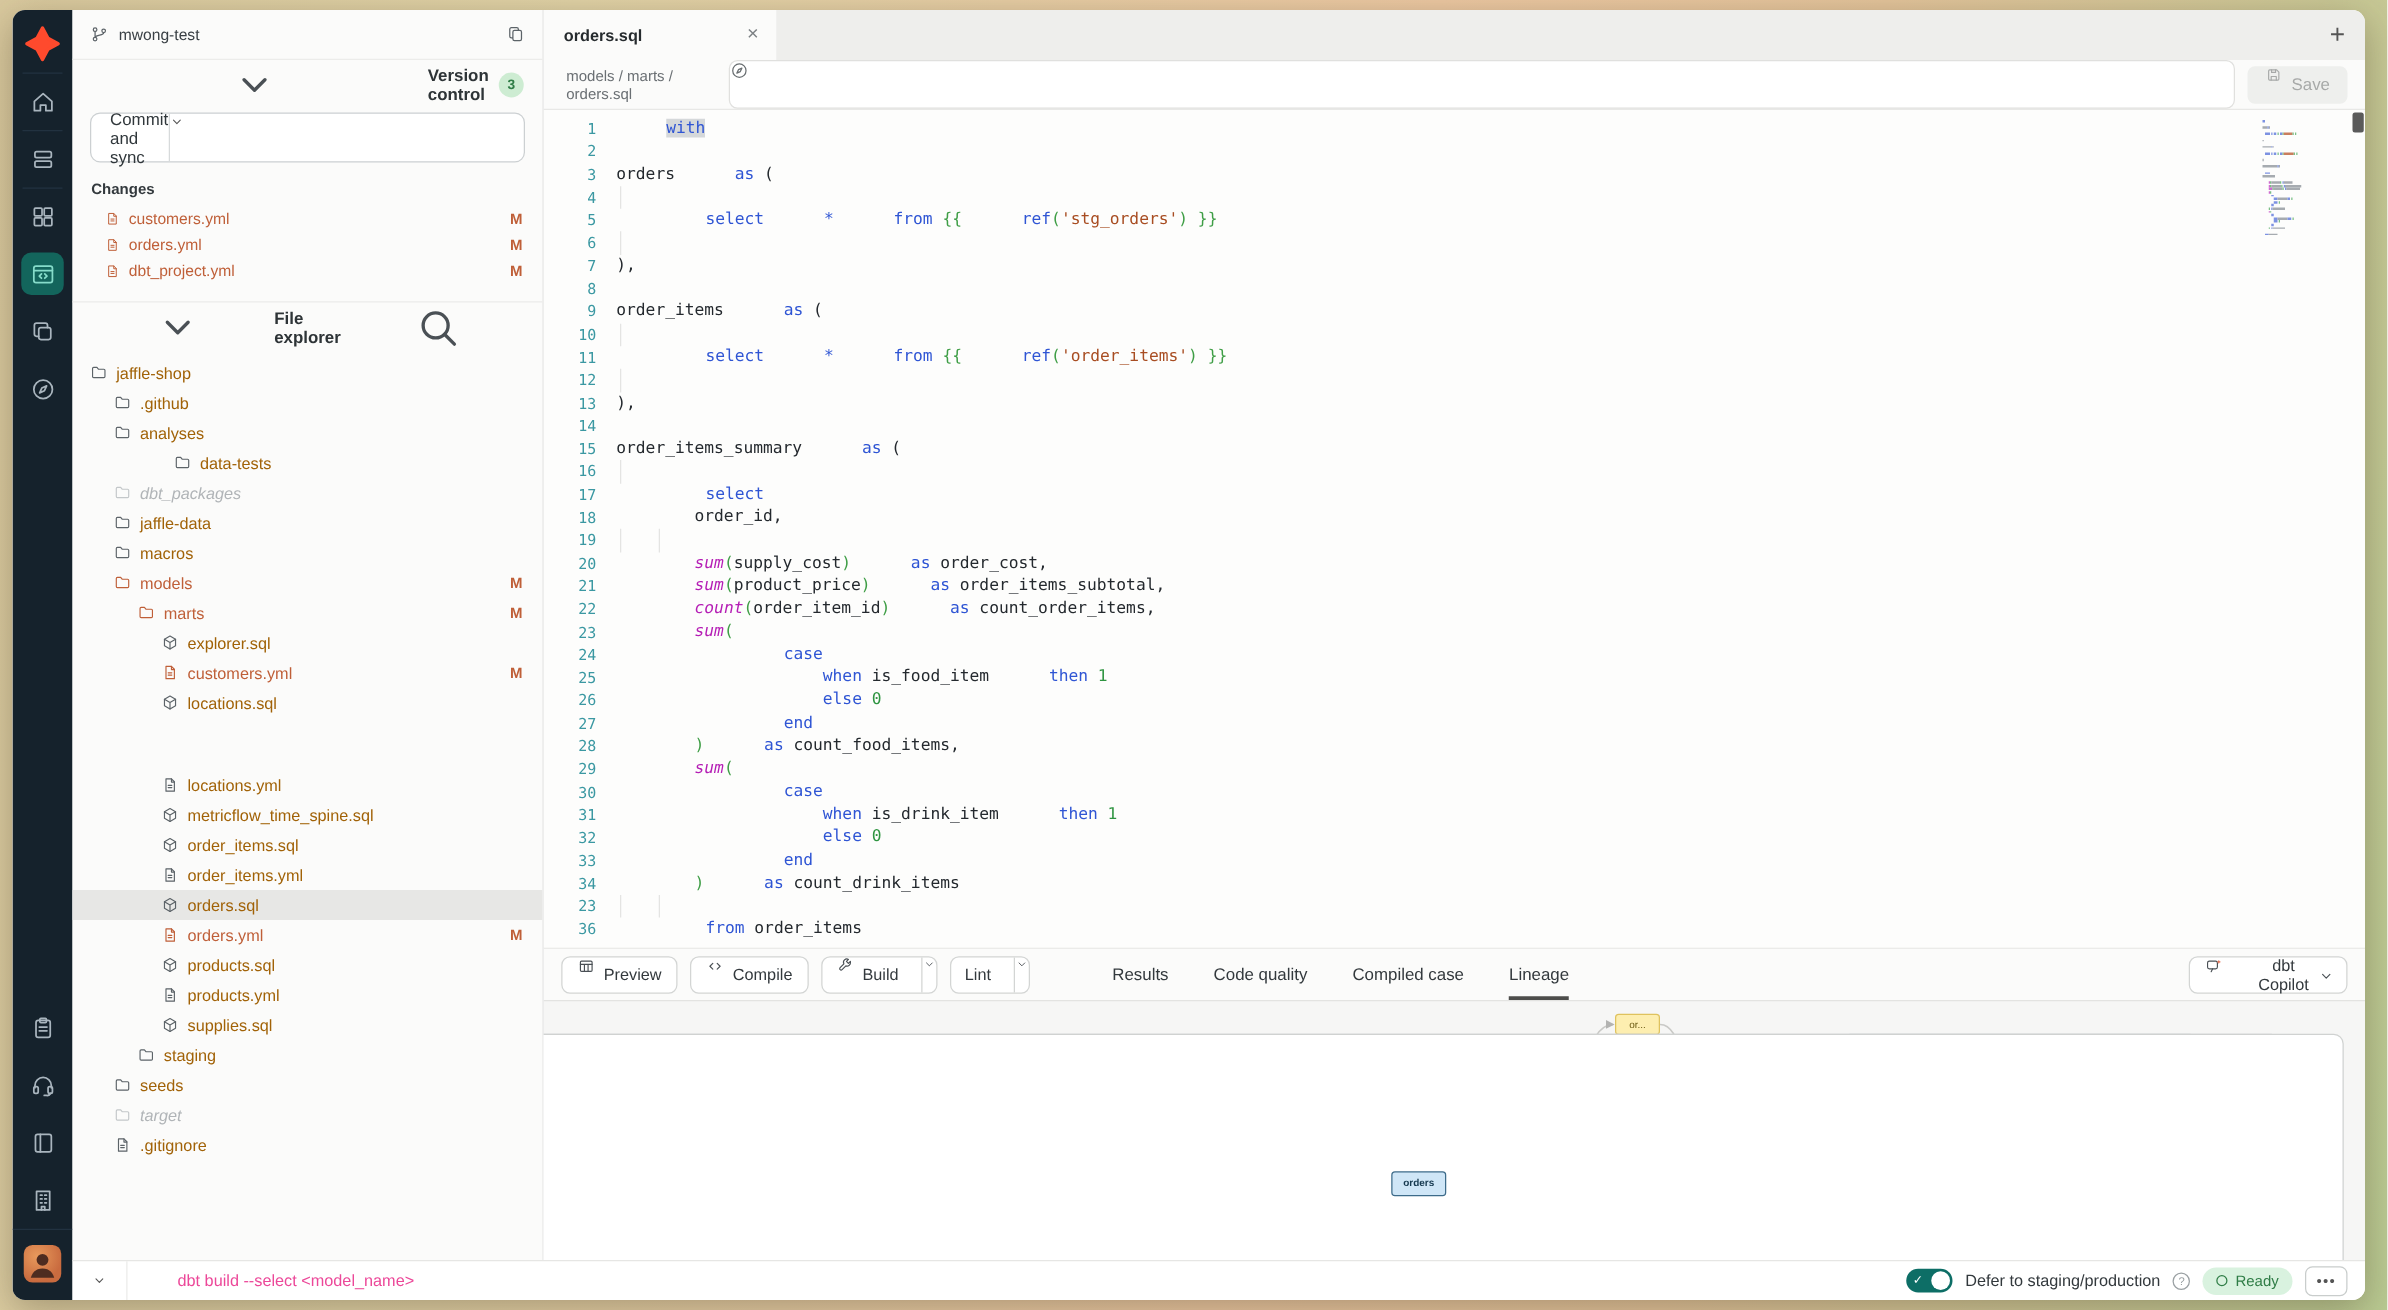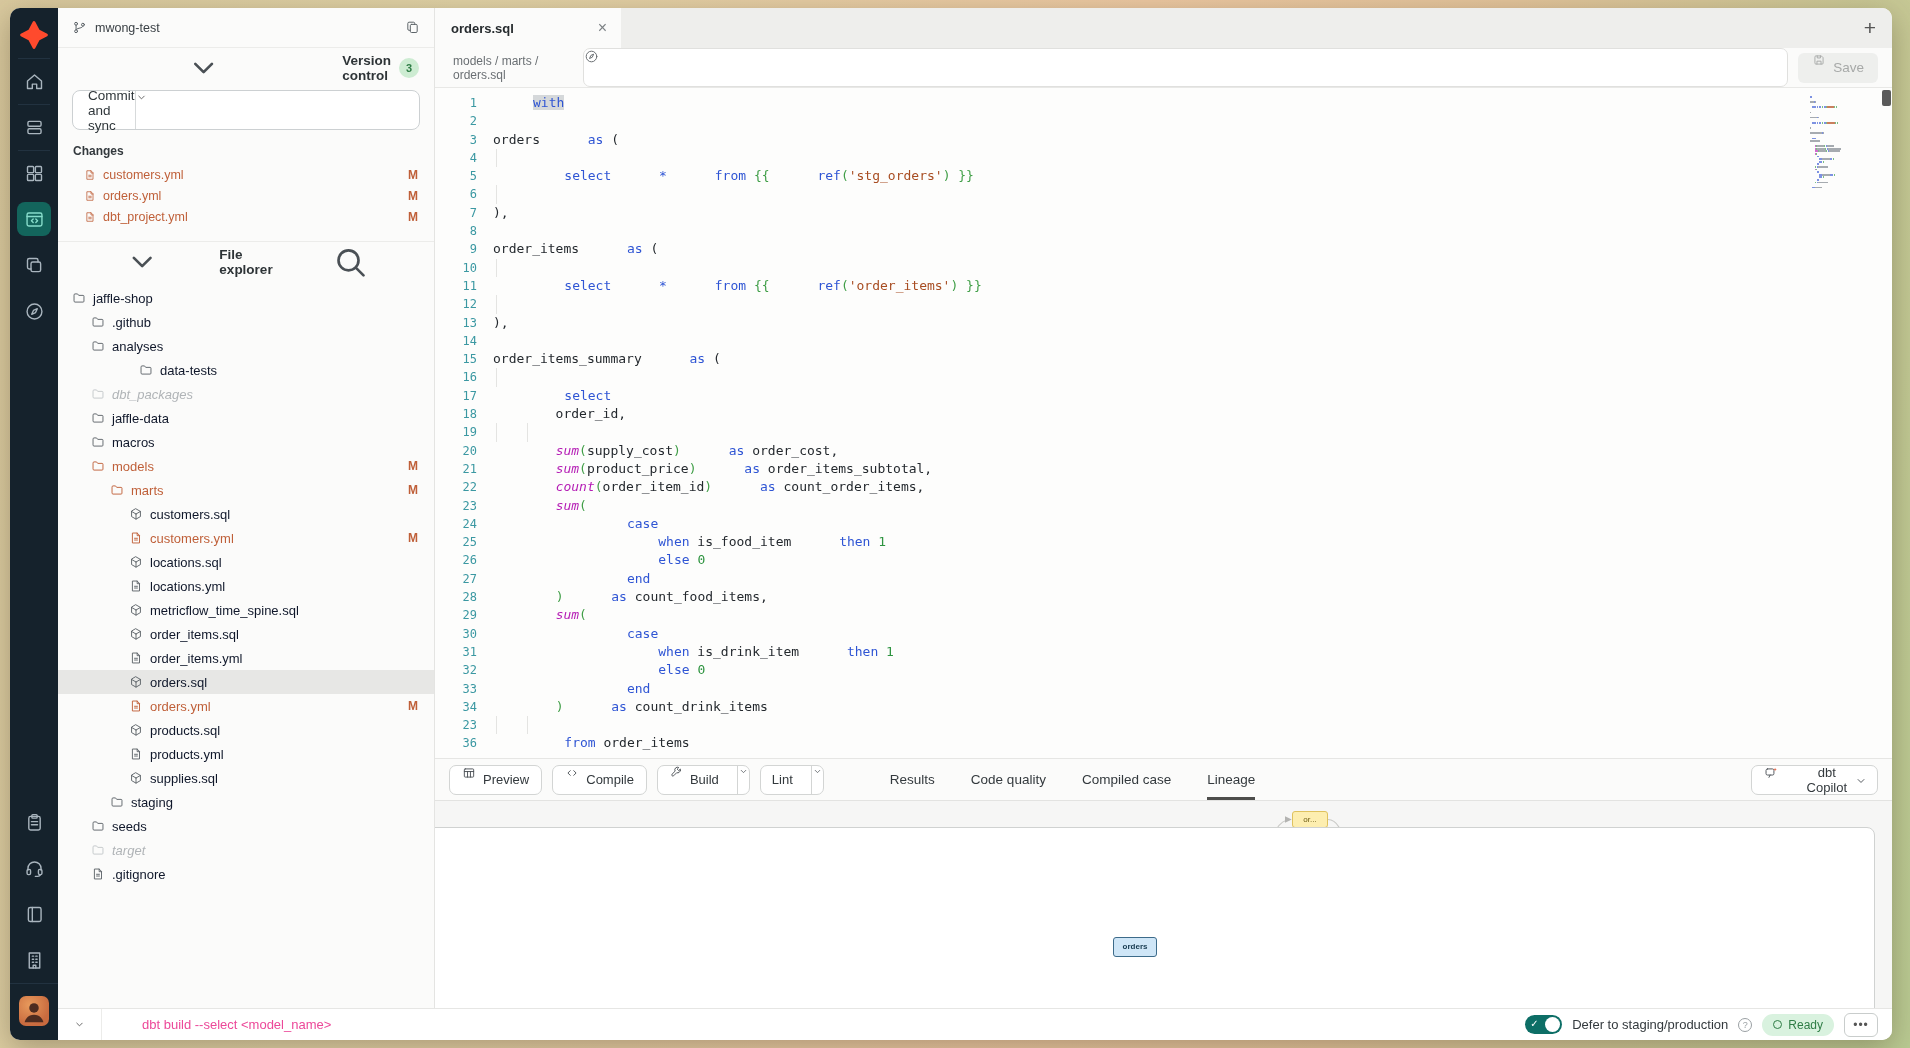--- a/index.html
+++ b/index.html
@@ -41,21 +41,21 @@
   .commit-btn .icn { width:13px; height:13px; }
   .changes-label { font-size:12px; font-weight:bold; color:#33393d; padding:2px 15px 6px; }
   .changes { list-style:none; }
   .changes li { display:flex; align-items:center; height:21px; padding:0 16px 0 26px; gap:7px; cursor:pointer; }
   .changes .icn { width:12px; height:12px; color:#bf5f38; flex:0 0 12px; }
   .changes .nm { font-size:12.5px; color:#bf5f38; flex:1; }
   .changes .m { font-size:12px; font-weight:bold; color:#bf5f38; }
   .fe { border-top:1px solid #ececea; margin-top:14px; flex:1; overflow:hidden; display:flex; flex-direction:column; }
   .fe .sec-header .icn-search { width:15px; height:15px; color:#4a5055; }
   .tree { padding:4px 0 0; }
-  .trow { display:flex; align-items:center; height:24px; gap:7px; padding-right:16px; cursor:pointer; font-size:13px; color:#0f172a; }
+  .trow { display:flex; align-items:center; height:24px; gap:7px; padding-right:16px; cursor:pointer; font-size:13px; color:#a16207; }
   .trow .icn { width:14px; height:14px; color:#5c6368; flex:0 0 14px; }
   .trow.mod, .trow.mod .icn { color:#bf5f38; }
   .trow.dim { color:#b0b4b7; font-style:italic; }
   .trow.dim .icn { color:#c3c7c9; }
   .trow.selected { background:#e7e7e5; }
   .trow .m { margin-left:auto; font-size:12px; font-weight:bold; color:#bf5f38; }
 
   
   .main { flex:1; display:flex; flex-direction:column; min-width:0; }
   .tabbar { height:40px; background:#eeeeec; display:flex; align-items:stretch; }
@@ -419,21 +419,21 @@
                   <span>marts</span>
                   <span class="m">M</span>
                 </div>
                 <div class="trow" style="padding-left: 71px;">
                   <span class="icn" style="width:14px;height:14px">
                     <svg class="icn" viewBox="0 0 24 24" width="100%" height="100%" fill="none" stroke="currentColor" stroke-width="1.6" stroke-linecap="round" stroke-linejoin="round">
                       <path d="M12 3.2 19.6 7.6v8.8L12 20.8 4.4 16.4V7.6z"></path>
                       <path d="M12 12 19.6 7.6M12 12 4.4 7.6M12 12v8.8"></path>
                     </svg>
                   </span>
-                  <span>customers.sql</span>
+                  <span>explorer.sql</span>
                 </div>
                 <div class="trow mod" style="padding-left: 71px;">
                   <span class="icn" style="width:14px;height:14px">
                     <svg class="icn" viewBox="0 0 24 24" width="100%" height="100%" fill="none" stroke="currentColor" stroke-width="1.6" stroke-linecap="round" stroke-linejoin="round">
                       <path d="M6.5 3.5H14l4 4v13H6.5z"></path>
                       <path d="M14 3.5V8h4"></path>
                       <path d="M9.5 12.5h5M9.5 15.5h5"></path>
                     </svg>
                   </span>
                   <span>customers.yml</span>
@@ -441,21 +441,21 @@
                 </div>
                 <div class="trow" style="padding-left: 71px;">
                   <span class="icn" style="width:14px;height:14px">
                     <svg class="icn" viewBox="0 0 24 24" width="100%" height="100%" fill="none" stroke="currentColor" stroke-width="1.6" stroke-linecap="round" stroke-linejoin="round">
                       <path d="M12 3.2 19.6 7.6v8.8L12 20.8 4.4 16.4V7.6z"></path>
                       <path d="M12 12 19.6 7.6M12 12 4.4 7.6M12 12v8.8"></path>
                     </svg>
                   </span>
                   <span>locations.sql</span>
                 </div>
-                <div class="trow" style="padding-left: 71px;">
+                <div class="trow" style="padding-left: 71px; margin-top: 42px;">
                   <span class="icn" style="width:14px;height:14px">
                     <svg class="icn" viewBox="0 0 24 24" width="100%" height="100%" fill="none" stroke="currentColor" stroke-width="1.6" stroke-linecap="round" stroke-linejoin="round">
                       <path d="M6.5 3.5H14l4 4v13H6.5z"></path>
                       <path d="M14 3.5V8h4"></path>
                       <path d="M9.5 12.5h5M9.5 15.5h5"></path>
                     </svg>
                   </span>
                   <span>locations.yml</span>
                 </div>
                 <div class="trow" style="padding-left: 71px;">

